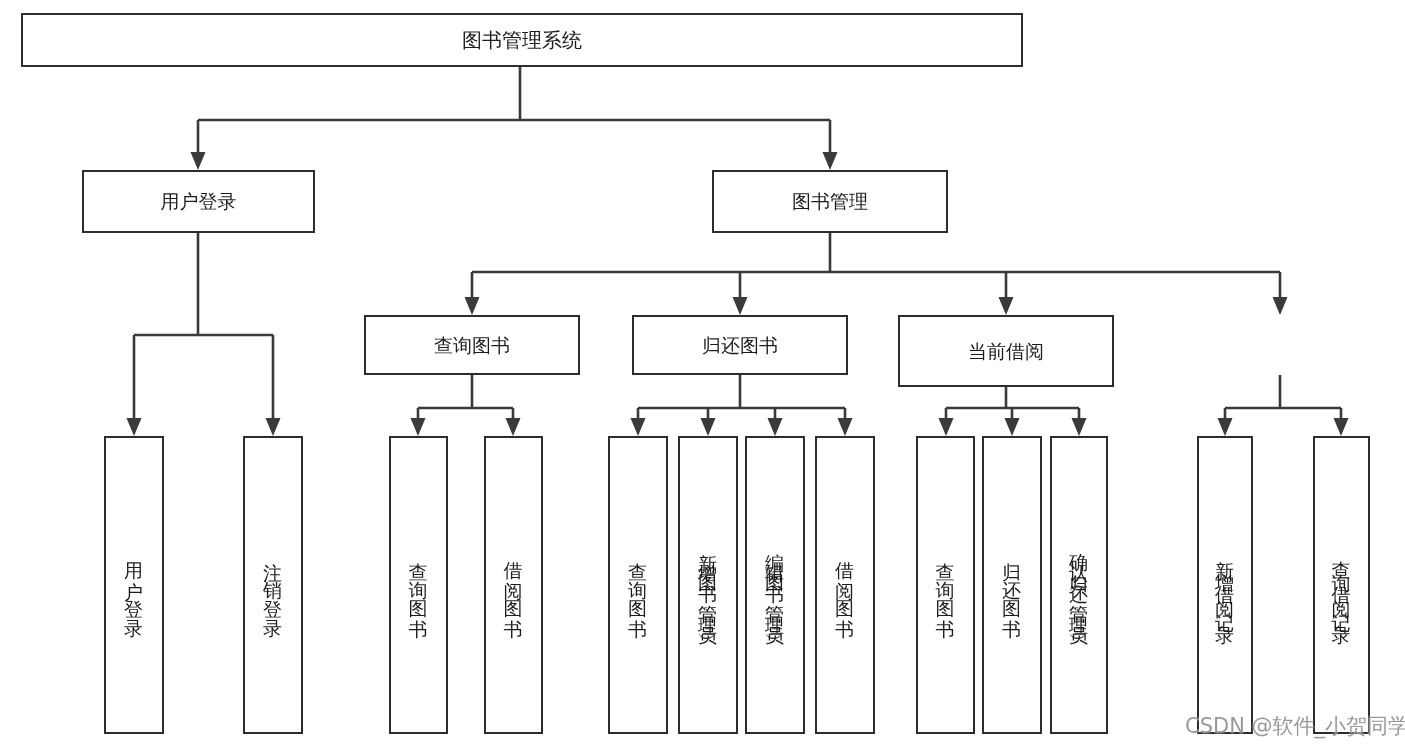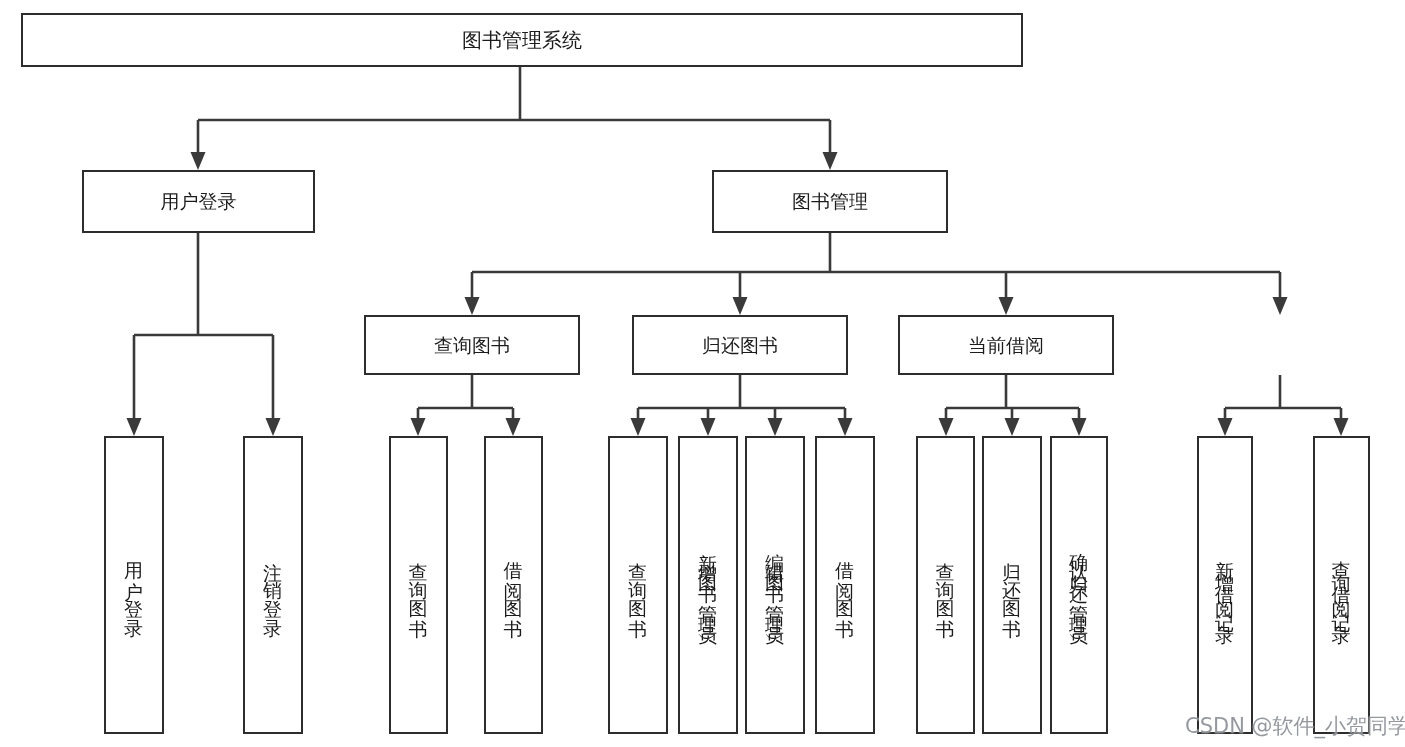--- a/index.html
+++ b/index.html
@@ -96,21 +96,21 @@
     </g>
   </svg>
 
   <div class="node root-node" style="left:21px;top:13px;width:1002px;height:54px">图书管理系统</div>
 
   <div class="node" style="left:82px;top:170px;width:233px;height:63px">用户登录</div>
   <div class="node" style="left:712px;top:170px;width:236px;height:63px">图书管理</div>
 
   <div class="node" style="left:364px;top:315px;width:216px;height:60px">查询图书</div>
   <div class="node" style="left:632px;top:315px;width:216px;height:60px">归还图书</div>
-  <div class="node" style="left:898px;top:315px;width:216px;height:60px">当前借阅</div>
+  <div class="node" style="left:898px;top:315px;width:216px;height:72px">当前借阅</div>
 
   <div class="node vnode sp4" style="left:104px;top:436px;width:60px;height:298px">用户登录</div>
   <div class="node vnode sp4" style="left:243px;top:436px;width:60px;height:298px">注销登录</div>
 
   <div class="node vnode sp4" style="left:389px;top:436px;width:59px;height:298px">查询图书</div>
   <div class="node vnode sp4" style="left:484px;top:436px;width:59px;height:298px">借阅图书</div>
 
   <div class="node vnode sp4" style="left:608px;top:436px;width:60px;height:298px">查询图书</div>
   <div class="node vnode sp9" style="left:678px;top:436px;width:60px;height:298px">新增图书（管理员）</div>
   <div class="node vnode sp9" style="left:745px;top:436px;width:60px;height:298px">编辑图书（管理员）</div>

